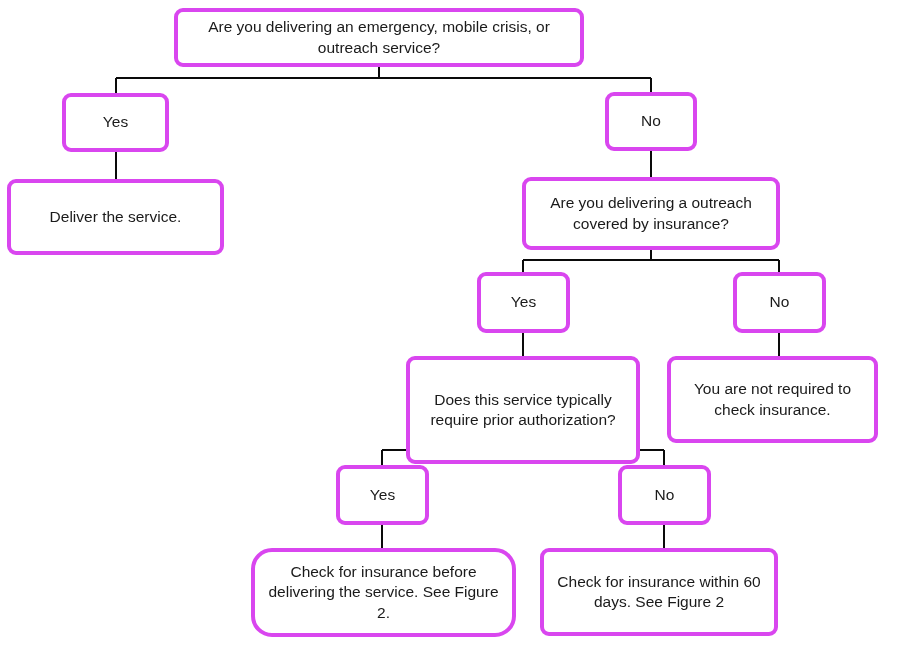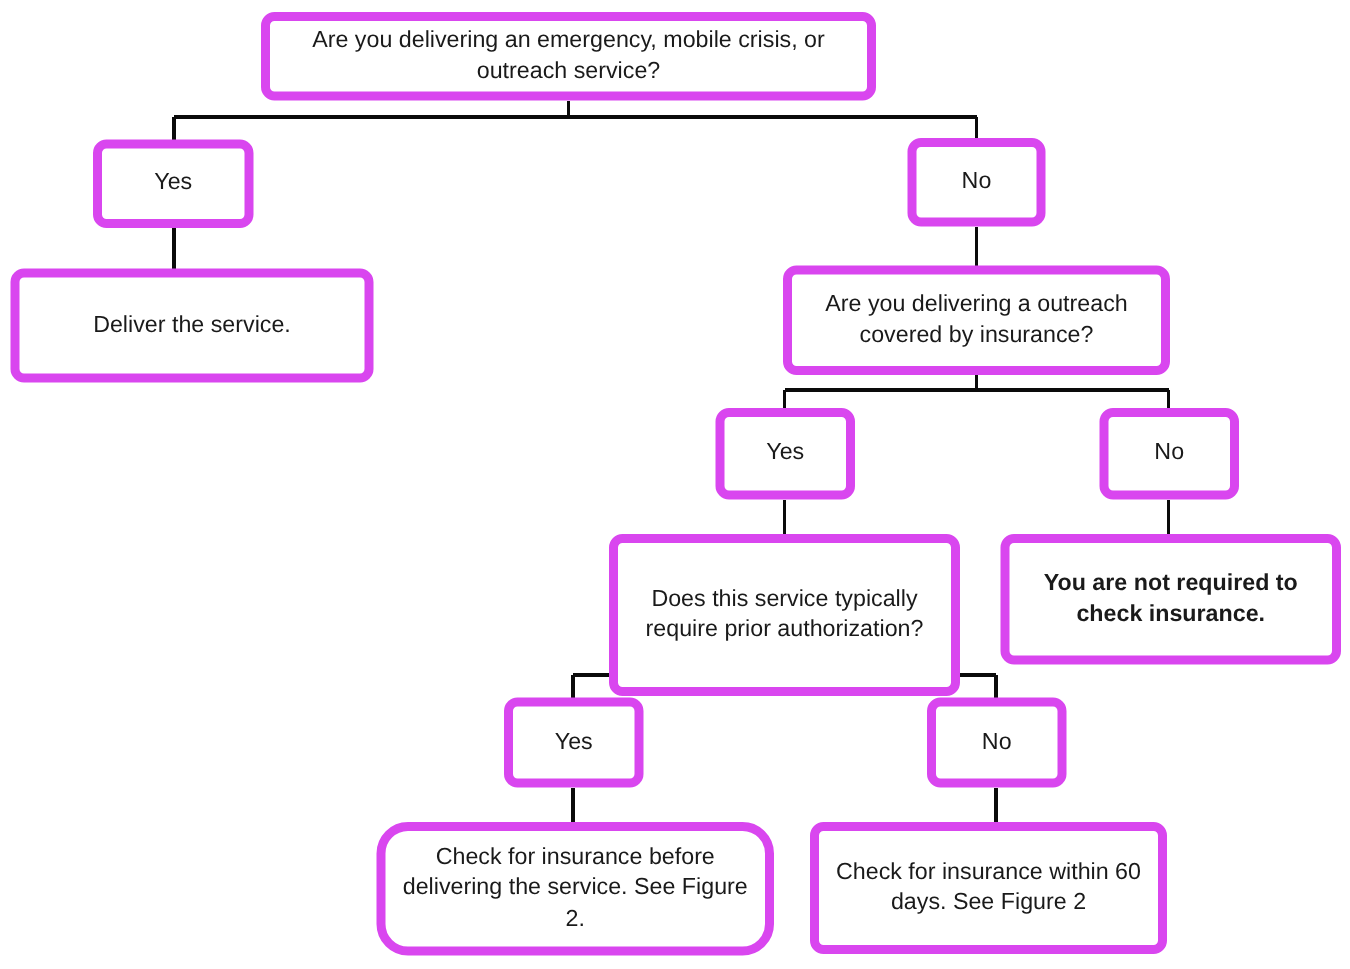--- a/index.html
+++ b/index.html
@@ -12,21 +12,21 @@
     position: relative;
     width: 900px;
     height: 646px;
     background: #ffffff;
     font-family: "Liberation Sans", sans-serif;
     overflow: hidden;
   }
   .node {
     position: absolute;
     box-sizing: border-box;
-    border: 6px solid #d946ef;
+    border: 4px solid #d946ef;
     border-radius: 9px;
     background: #ffffff;
     display: flex;
     align-items: center;
     justify-content: center;
     text-align: center;
     color: #1a1a1a;
     font-size: 15.5px;
     line-height: 1.32;
     padding: 2px 8px;
@@ -85,37 +85,37 @@
   </div>
 
   <div class="node answer" style="left:62px; top:93px; width:107px; height:59px;">
     <span>Yes</span>
   </div>
 
   <div class="node answer" style="left:605px; top:92px; width:92px; height:59px;">
     <span>No</span>
   </div>
 
-  <div class="node terminal" style="left:7px; top:179px; width:242px; height:76px;">
+  <div class="node terminal" style="left:7px; top:179px; width:217px; height:76px;">
     <span>Deliver the service.</span>
   </div>
 
   <div class="node decision" style="left:522px; top:177px; width:258px; height:73px;">
     <span>Are you delivering a outreach covered by insurance?</span>
   </div>
 
   <div class="node answer" style="left:477px; top:272px; width:93px; height:61px;">
     <span>Yes</span>
   </div>
 
   <div class="node answer" style="left:733px; top:272px; width:93px; height:61px;">
     <span>No</span>
   </div>
 
-  <div class="node terminal" style="left:667px; top:356px; width:227px; height:87px;font-weight:bold;">
+  <div class="node terminal" style="left:667px; top:356px; width:211px; height:87px;">
     <span>You are not required to check insurance.</span>
   </div>
 
   <div class="node decision" style="left:406px; top:356px; width:234px; height:108px;">
     <span>Does this service typically require prior authorization?</span>
   </div>
 
   <div class="node answer" style="left:336px; top:465px; width:93px; height:60px;">
     <span>Yes</span>
   </div>

